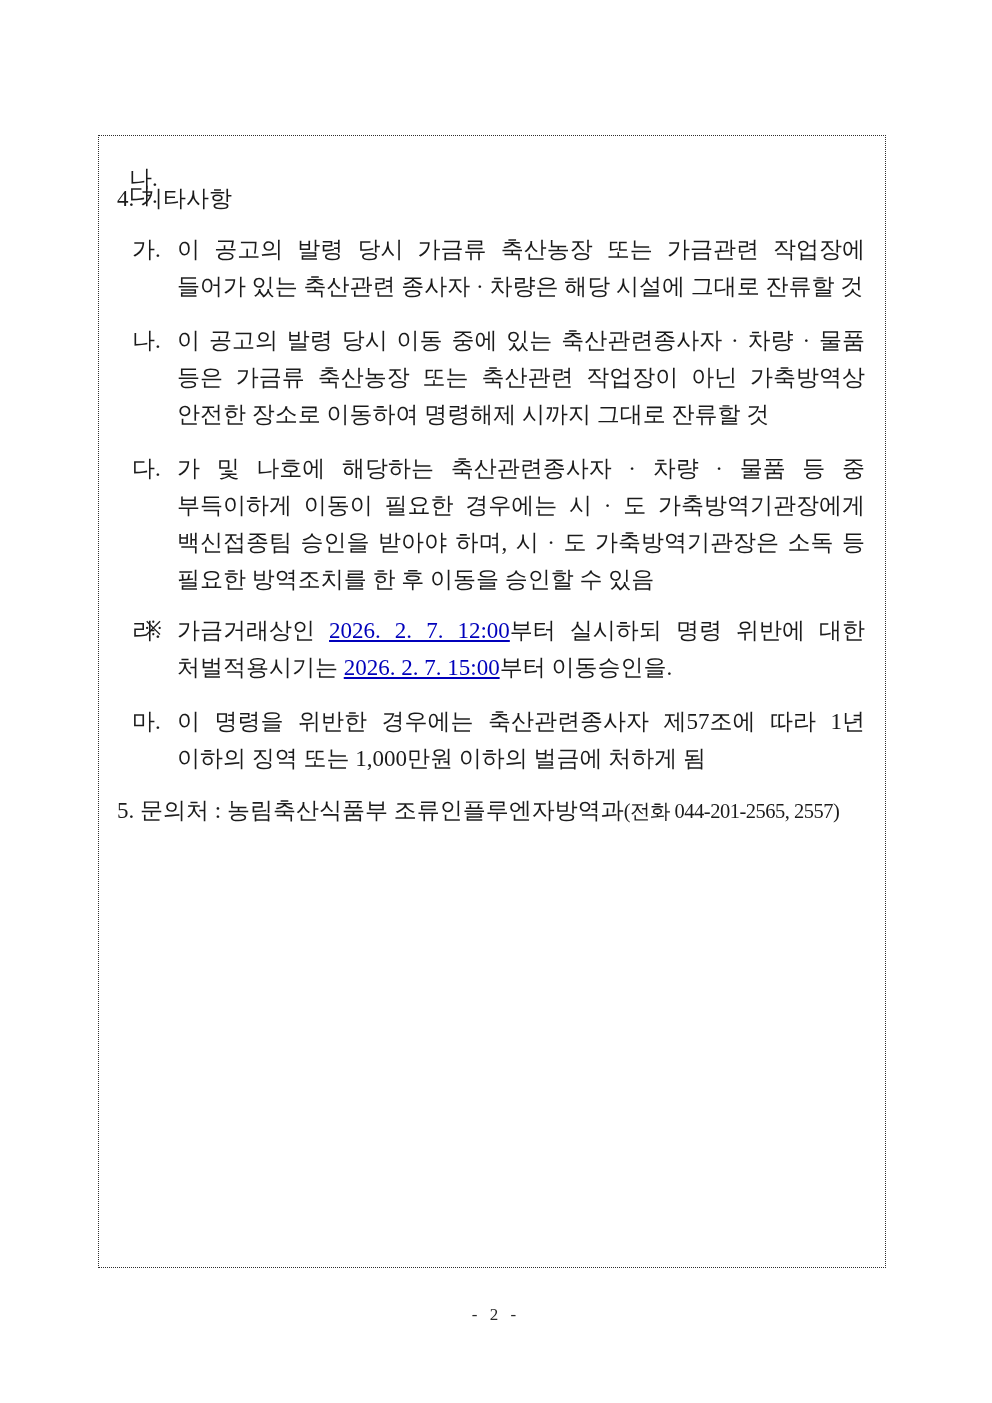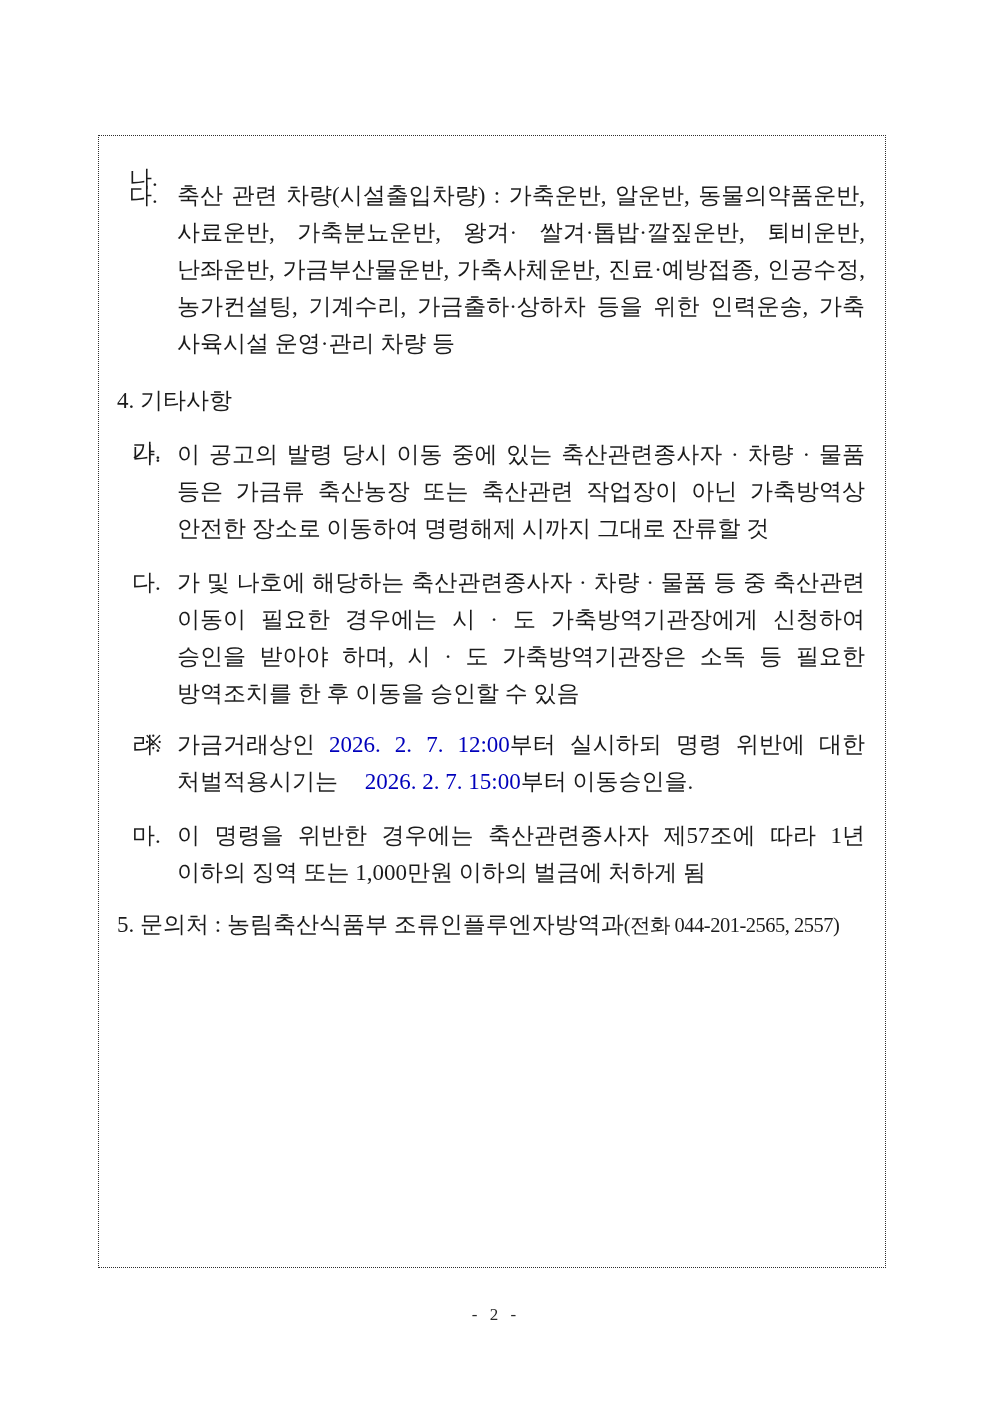--- a/index.html
+++ b/index.html
@@ -66,20 +66,21 @@
     margin: 0;
     word-break: keep-all;
     white-space: nowrap;
   }
   .contact-line .phone {
     font-size: 20.5px;
     letter-spacing: -0.5px;
   }
   .blue {
     color: #0000bb;
+    text-decoration: underline;
   }
   .page-number {
     position: absolute;
     left: 0;
     top: 1305px;
     width: 100%;
     text-align: center;
     font-size: 17px;
     letter-spacing: 4px;
     color: #2a2a2a;
@@ -89,46 +90,46 @@
 <body>
 
 <div class="notice-box">
 
   <p class="para hang-top">
     <span class="marker">나.</span>
   </p>
 
   <p class="para hang-top" style="margin-bottom:20px;">
     <span class="marker">다.</span>
-    <span>축산 관련 차량(시설출입차량) : 가축운반, 알운반, 동물의약품운반, 사료운반, 가축분뇨운반, 왕겨· 쌀겨·톱밥·깔짚운반, 퇴비운반, 난좌운반, 가금부산물운반, 가축사체운반, 진료·예방접종, 인공수정, 농가컨설팅, 기계수리, 가금출하·상하차 등을 위한 인력운송, 가축 사육시설 운영·관리 차량 등</span>
   </p>
 
   <p class="heading">4. 기타사항</p>
 
   <p class="para hang-sub">
     <span class="marker">가.</span>
+    <span>이 공고의 발령 당시 가금류 축산농장 또는 가금관련 작업장에 들어가 있는 축산관련 종사자 · 차량은 해당 시설에 그대로 잔류할 것</span>
   </p>
 
   <p class="para hang-sub">
     <span class="marker">나.</span>
     <span>이 공고의 발령 당시 이동 중에 있는 축산관련종사자 · 차량 · 물품 등은 가금류 축산농장 또는 축산관련 작업장이 아닌 가축방역상 안전한 장소로 이동하여 명령해제 시까지 그대로 잔류할 것</span>
   </p>
 
   <p class="para hang-sub" style="margin-bottom:14px;">
     <span class="marker">다.</span>
-    <span>가 및 나호에 해당하는 축산관련종사자 · 차량 · 물품 등 중 축산관련 이동이 필요한 경우에는 시 · 도 가축방역기관장에게 신청하여 승인을 받아야 하며, 시 · 도 가축방역기관장은 소독 등 필요한 방역조치를 한 후 이동을 승인할 수 있음</span>
+    <span>가 및 나호에 해당하는 축산관련종사자 · 차량 · 물품 등 중 부득이하게 이동이 필요한 경우에는 시 · 도 가축방역기관장에게 백신접종팀 승인을 받아야 하며, 시 · 도 가축방역기관장은 소독 등 필요한 방역조치를 한 후 이동을 승인할 수 있음</span>
   </p>
 
   <p class="para hang-note">
     <span class="marker">※</span>
   </p>
 
   <p class="para hang-sub">
     <span class="marker">라.</span>
-    <span><span>가금거래상인 </span><span class="blue" style="color: rgb(0, 0, 187);">2026. 2. 7. 12:00</span><span>부터 실시하되 명령 위반에 대한 처벌적용시기는 </span><span class="blue" style="color: rgb(0, 0, 187); margin-left: 21px;">2026. 2. 7. 15:00</span><span>부터 이동승인을.</span></span>
+    <span><span>가금거래상인 </span><span class="blue" style="color: rgb(0, 0, 187);">2026. 2. 7. 12:00</span><span>부터 실시하되 명령 위반에 대한 처벌적용시기는 </span><span class="blue" style="color: rgb(0, 0, 187);">2026. 2. 7. 15:00</span><span>부터 이동승인을.</span></span>
   </p>
 
   <p class="para hang-sub" style="margin-bottom:15px;">
     <span class="marker">마.</span>
     <span>이 명령을 위반한 경우에는 축산관련종사자 제57조에 따라 1년 이하의 징역 또는 1,000만원 이하의 벌금에 처하게 됨</span>
   </p>
 
   <p class="contact-line"><span>5. 문의처 : 농림축산식품부 조류인플루엔자방역과</span><span class="phone">(전화 044-201-2565, 2557)</span></p>
 
 </div>

